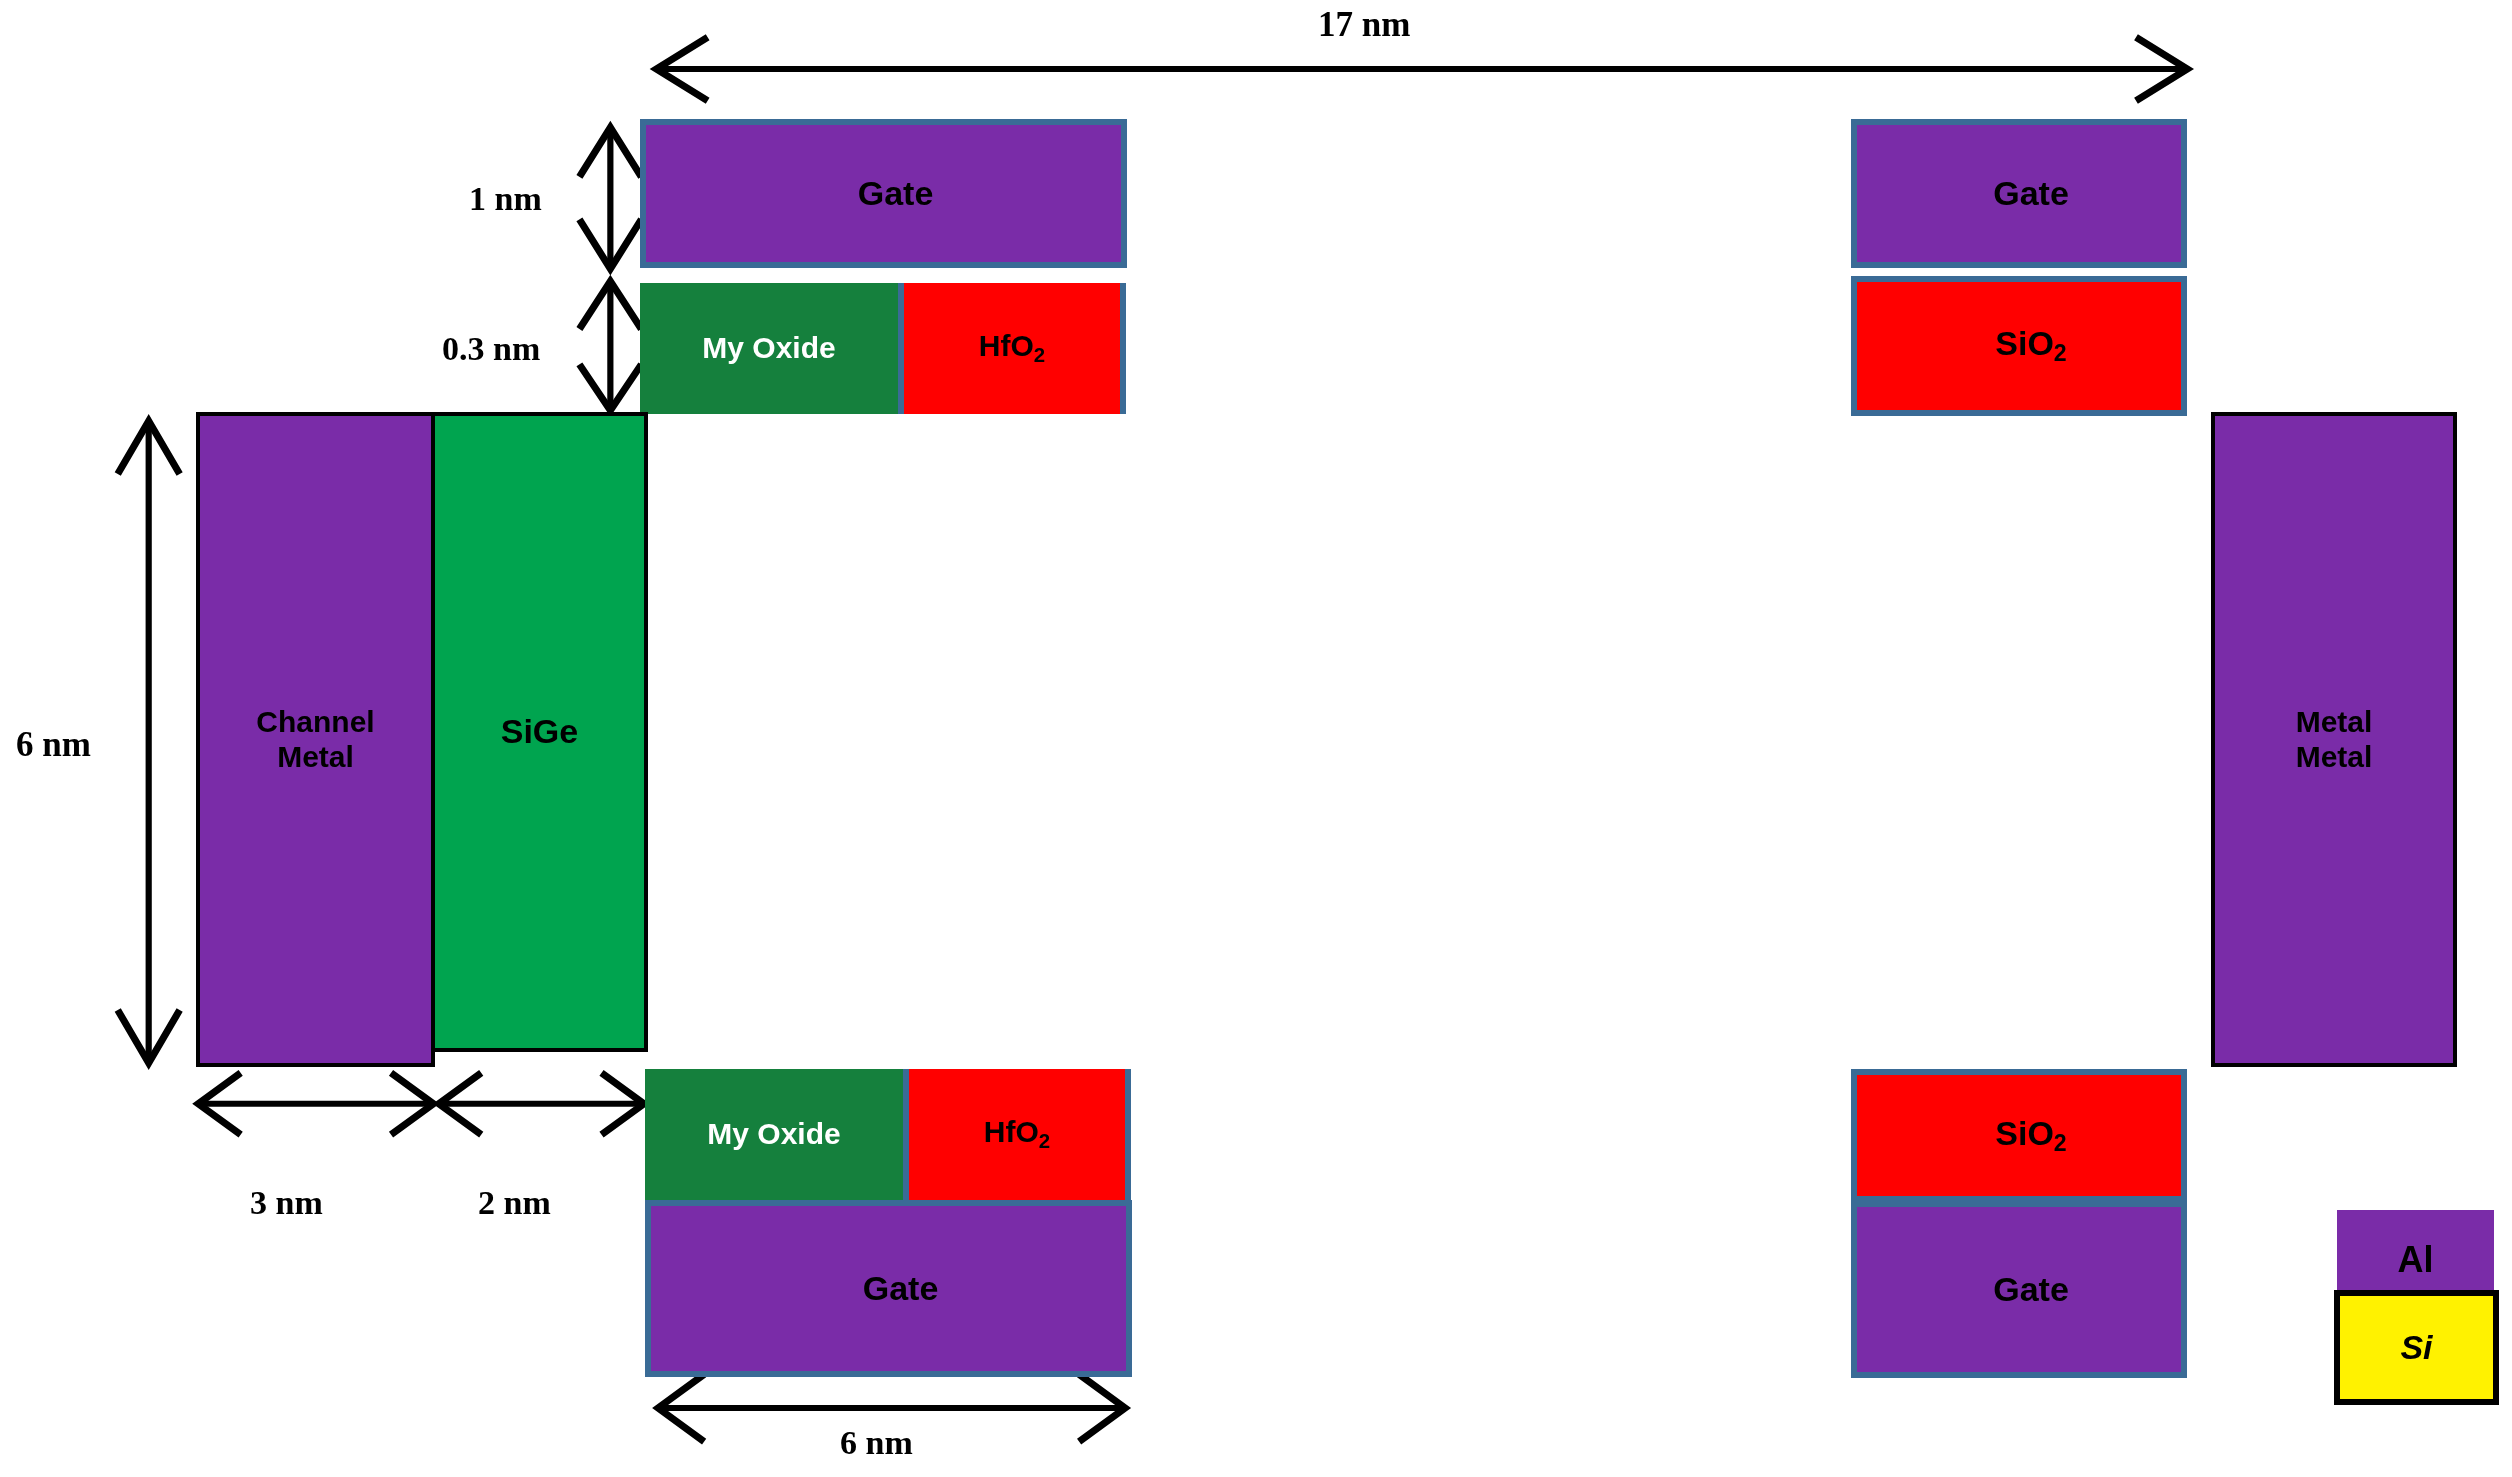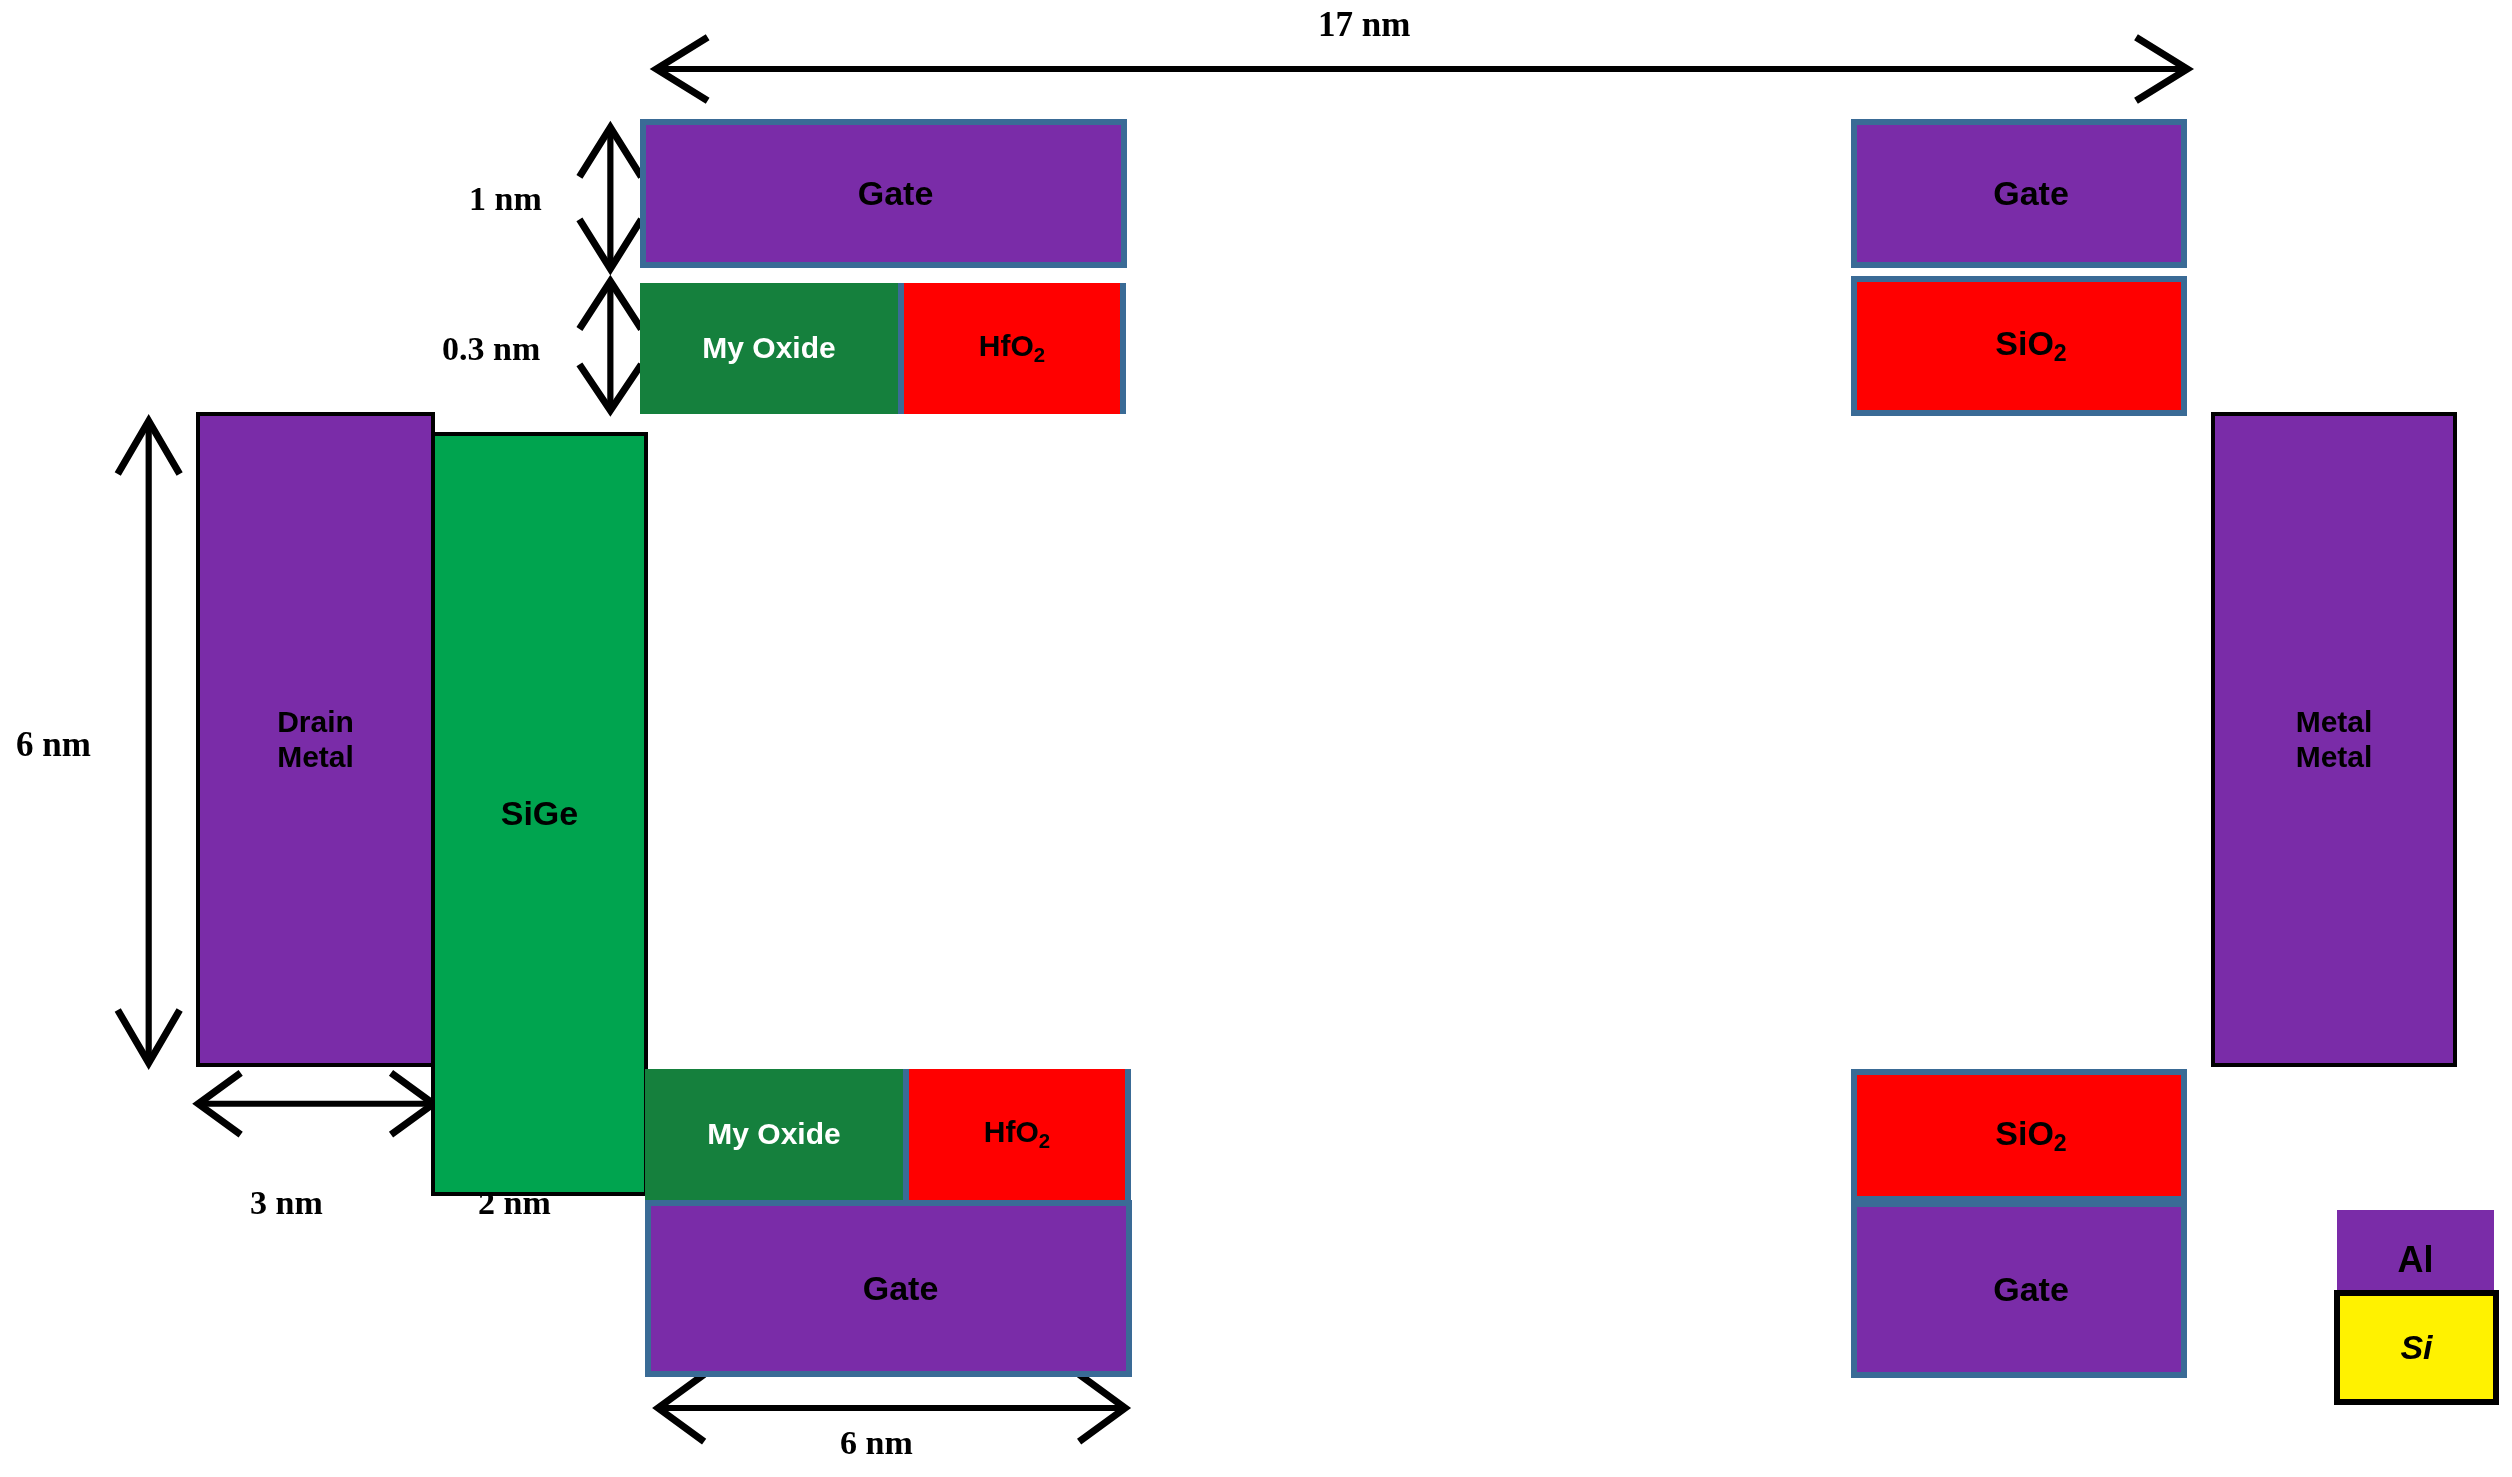--- a/index.html
+++ b/index.html
@@ -96,25 +96,25 @@
   </div>
 
   <div class="blk purple steel" style="left:1851px;top:119px;width:336px;height:149px;font-size:34px;">Gate</div>
 
   <div class="blk red steel" style="left:1851px;top:276px;width:336px;height:140px;font-size:34px;">
     <span>SiO<sub>2</sub></span>
   </div>
 
   <div class="blk purple bk" style="left:196px;top:412px;width:239px;height:655px;font-size:30px;
               flex-direction:column;">
-    <span>Drain</span>
+    <span>Channel</span>
     <span>Metal</span>
   </div>
 
-  <div class="blk green bk" style="left:431px;top:432px;width:217px;height:764px;font-size:34px;">SiGe</div>
+  <div class="blk green bk" style="left:431px;top:412px;width:217px;height:640px;font-size:34px;">SiGe</div>
 
 
   <div class="blk purple bk" style="left:2211px;top:412px;width:246px;height:655px;font-size:30px;
               flex-direction:column;">
     <span>Metal</span>
     <span>Metal</span>
   </div>
 
   <div class="blk blue" style="left:645px;top:1069px;width:258px;height:131px;font-size:30px;">My Oxide</div>
 

